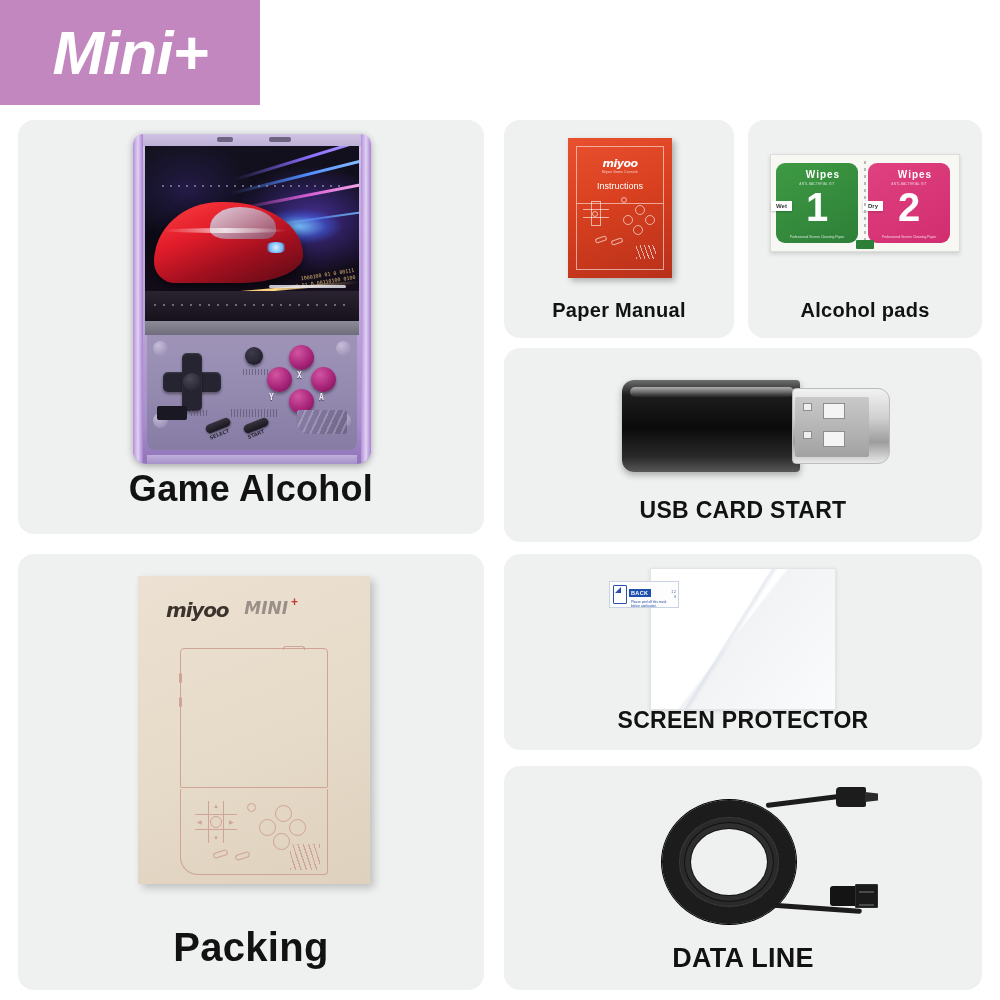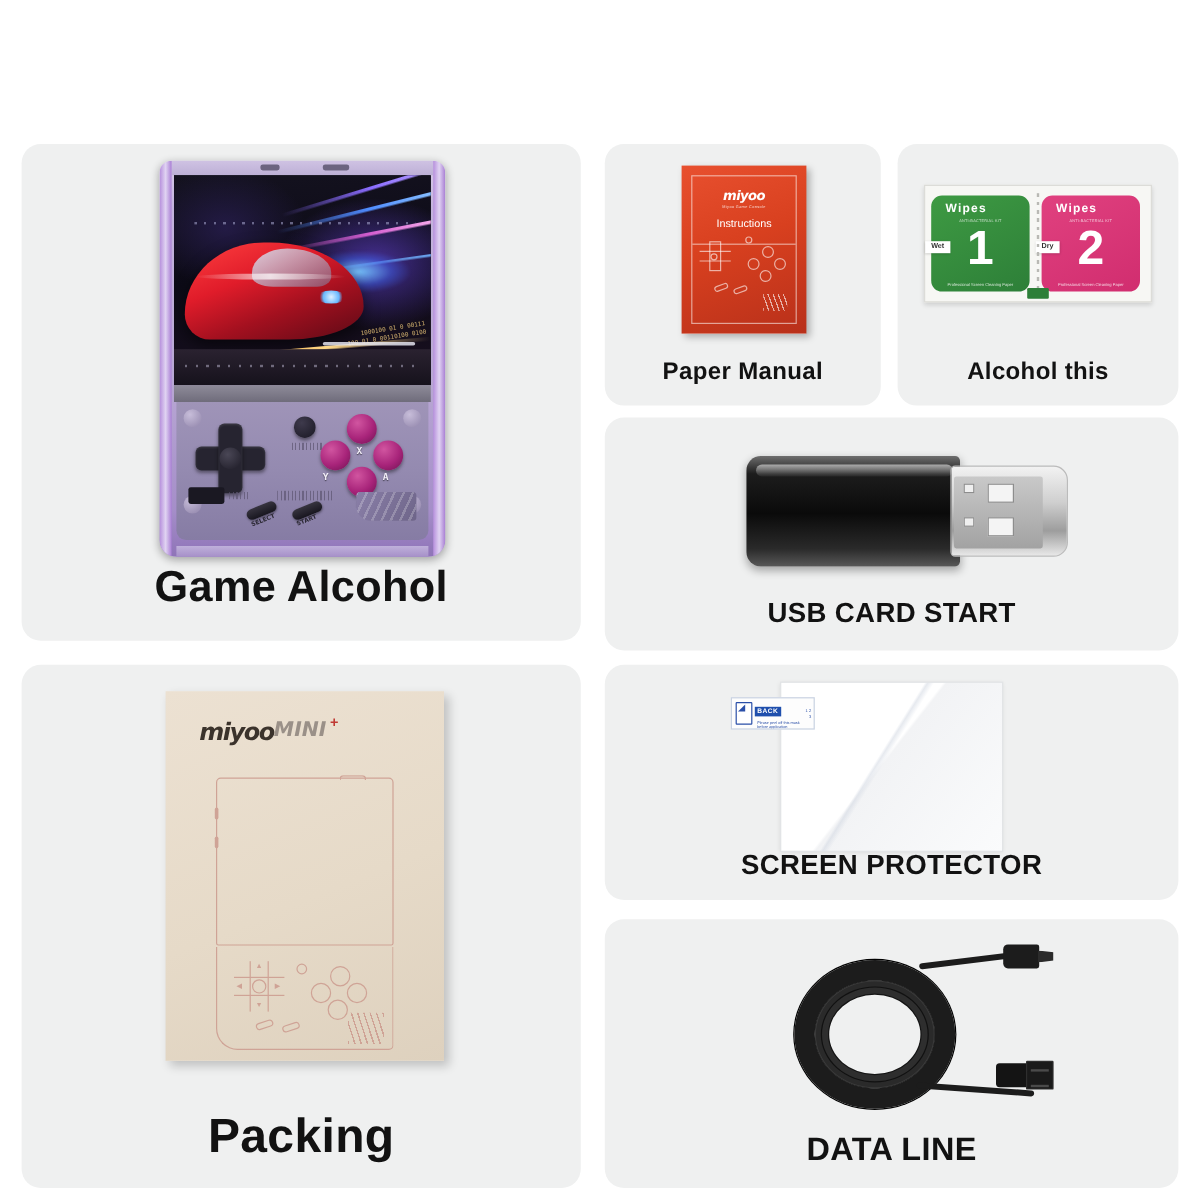--- a/index.html
+++ b/index.html
@@ -347,21 +347,21 @@
     position: relative;
     width: 82px; height: 80px;
     border-radius: 9px;
     margin: 0 5px;
     overflow: visible;
   }
   .pad-green { background: linear-gradient(150deg,#3e9a43,#2d7f38); }
   .pad-pink  { background: linear-gradient(150deg,#e0417f,#d12d6f); }
   .pad-title {
     position: absolute; top: 6px; left: 0; right: 0;
-    color: #fff;
+    text-align: center; color: #fff;
     font-size: 10px; font-weight: bold; letter-spacing: 1px; margin-left: 12px;
   }
   .pad-sub {
     position: absolute; top: 19px; left: 0; right: 0;
     text-align: center; color: rgba(255,255,255,.72);
     font-size: 3.2px; letter-spacing: .2px;
   }
   .pad-num {
     position: absolute; left: 0; right: 0; top: 24px;
     text-align: center; color: #fff;
@@ -444,21 +444,21 @@
     position: absolute; left: 28px; top: 22px;
     display: flex; align-items: flex-start;
   }
   .pk-miyoo {
     color: #3b332c; font-size: 20px; font-weight: bold;
     font-style: italic; letter-spacing: -1.2px;
     font-family: "DejaVu Sans", sans-serif;
   }
   .pk-mini {
     color: #9a9088; font-size: 17px; font-weight: bold;
-    font-style: italic; letter-spacing: 0px; margin-left: 0;
+    font-style: italic; letter-spacing: 0px; margin-left: 16px;
     font-family: "DejaVu Sans", sans-serif;
   }
   .pk-plus {
     color: #c03a34; font-size: 12px; font-weight: bold;
     margin-left: 3px; margin-top: -3px;
   }
   .pk-outline {
     position: absolute;
     left: 42px; top: 72px;
     width: 148px; height: 140px;
@@ -614,20 +614,23 @@
     content: ""; position: absolute; left: 3px; top: 6px;
     width: 15px; height: 11px;
     border-top: 2px solid #4a4a4a;
     border-bottom: 2px solid #4a4a4a;
   }
 </style>
 </head>
 <body>
 
 <div class="header">
+  <div class="header-band-light">
+    <span class="header-title-mini">Mini+</span>
+  </div>
 </div>
 
 <div class="grid">
 
   <div class="card" id="card-console">
     <div class="console-wrap">
       <div class="console-body">
 
         <div class="console-topbar">
           <span class="nub" style="left:34%;width:16px;"></span>
@@ -747,21 +750,21 @@
       <div class="pad pad-pink">
         <div class="pad-title">Wipes</div>
         <div class="pad-sub">ANTI-BACTERIAL KIT</div>
         <div class="pad-num">2</div>
         <div class="pad-foot">Professional Screen Cleaning Paper</div>
         <div class="pad-tab">Dry</div>
       </div>
       <div class="pads-perf"></div>
       <div class="pads-greenchip"></div>
     </div>
-    <div class="card-label lbl-pads">Alcohol this</div>
+    <div class="card-label lbl-pads">Alcohol pads</div>
   </div>
 
   <div class="card" id="card-usb">
     <div class="usb">
       <div class="usb-body"></div>
       <div class="usb-connector">
         <div class="usb-connector-inner">
           <div class="usb-pin-sm" style="top:6px;"></div>
           <div class="usb-pin-sm" style="top:34px;"></div>
           <div class="usb-pin" style="top:6px;"></div>

